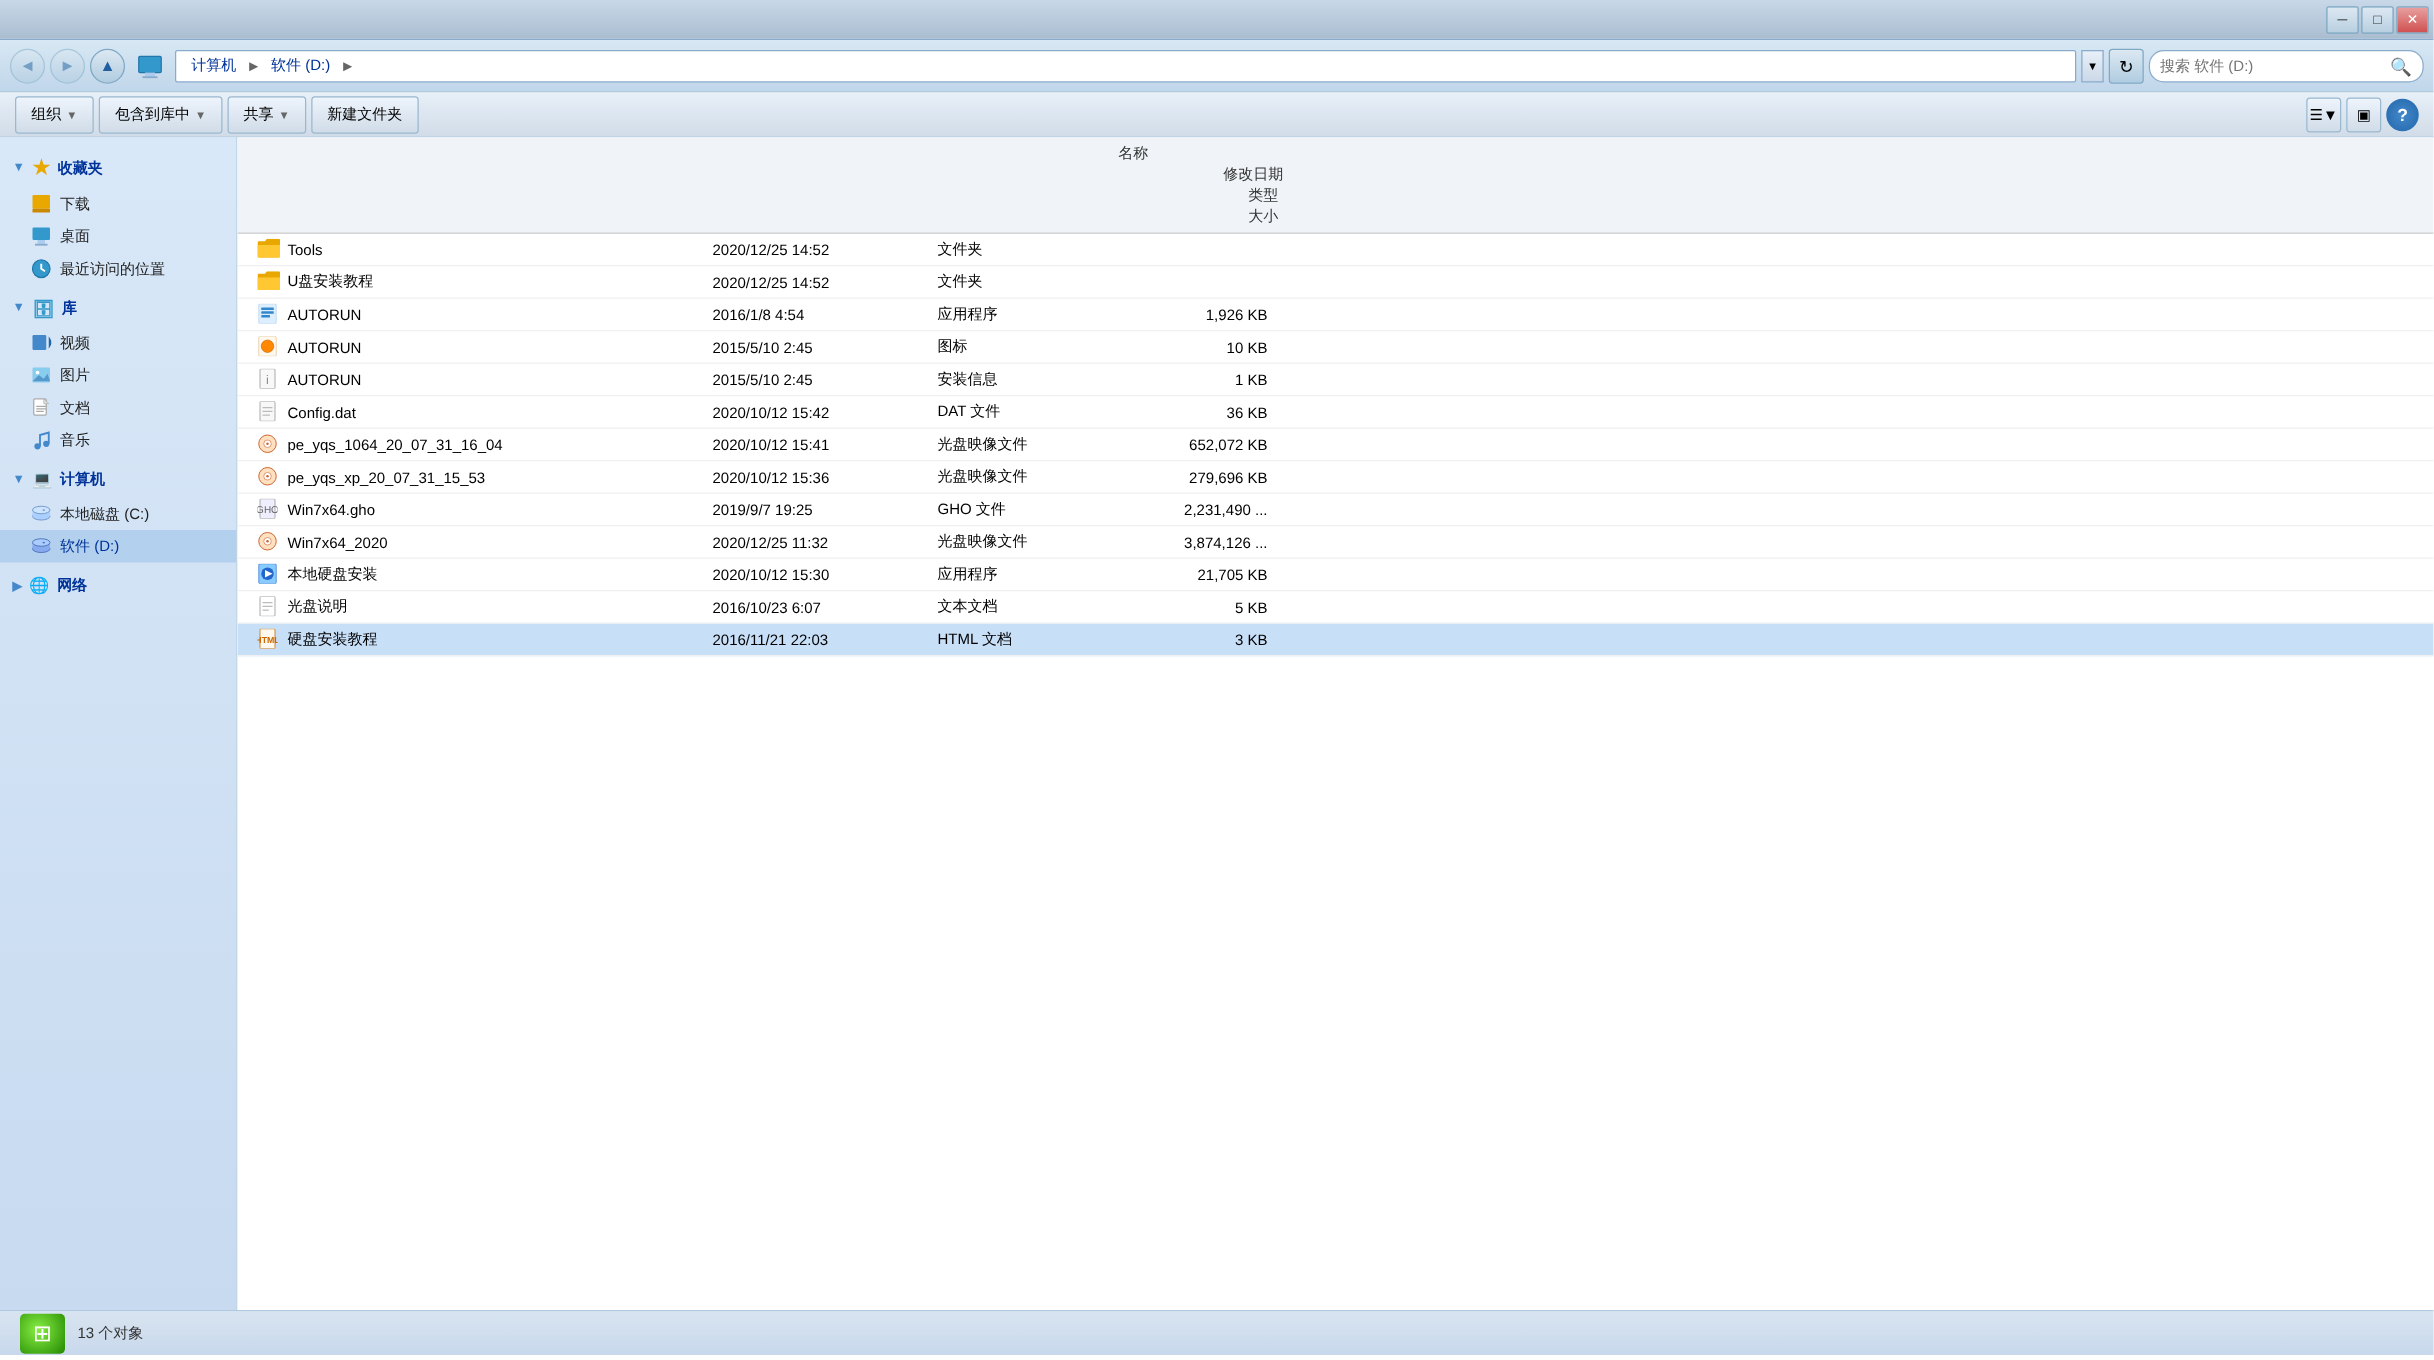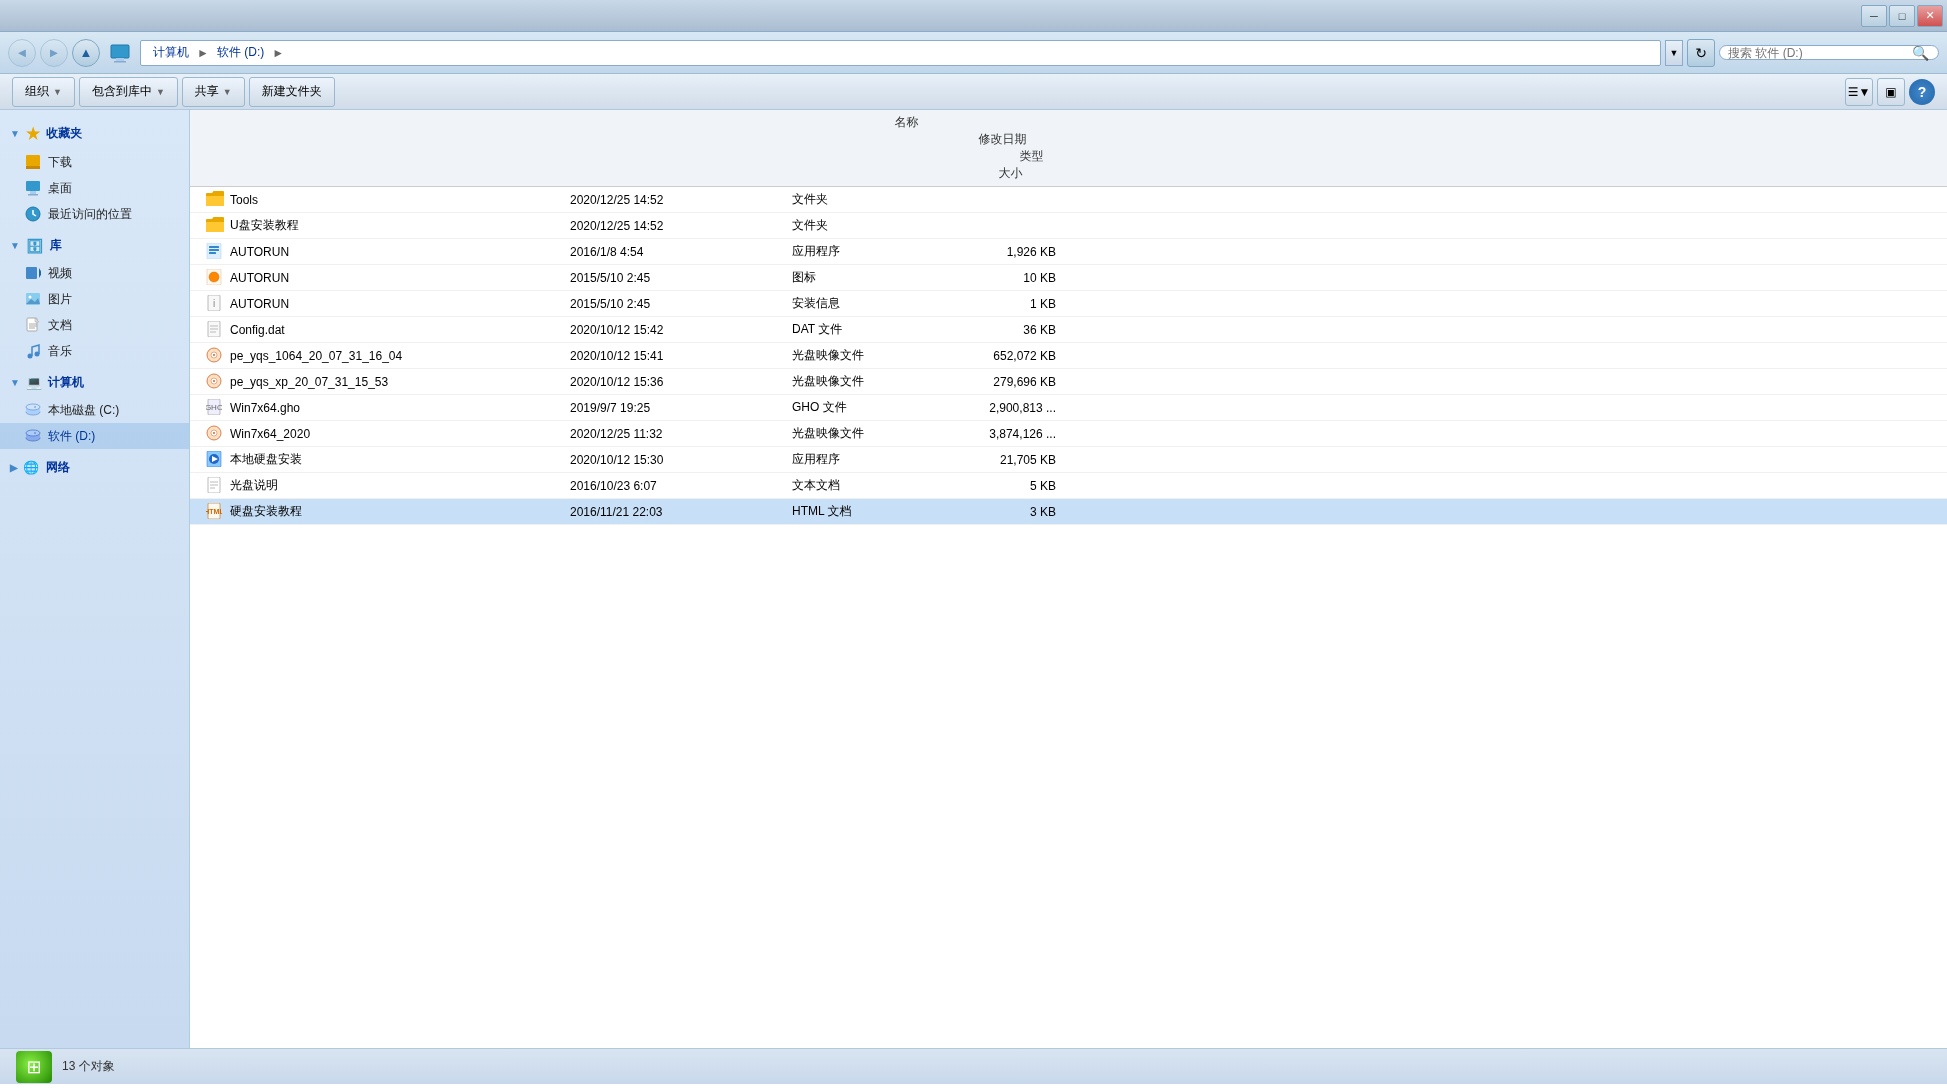--- a/index.html
+++ b/index.html
@@ -103,21 +103,21 @@
       border: 1px solid #7ea8c4;
       border-radius: 3px;
       display: flex;
       align-items: center;
       justify-content: center;
       cursor: pointer;
       font-size: 14px;
     }
     .search-box {
       width: 220px;
-      height: 15px;
+      height: 26px;
       border: 1px solid #8aabcc;
       background: #fff;
       display: flex;
       align-items: center;
       border-radius: 12px;
       padding: 0 8px;
       gap: 4px;
     }
     .search-box input {
       border: none;
@@ -255,21 +255,21 @@
       top: 0;
       z-index: 2;
       font-size: 12px;
       font-weight: normal;
       color: #333;
       cursor: pointer;
       flex-direction: column;
     }
     .col-name { width: 380px; padding-left: 16px; }
     .col-date { width: 180px; }
-    .col-type { width: 140px; margin-left: 42px; }
+    .col-type { width: 140px; }
     .col-size { width: 140px; text-align: left; padding-right: 16px; }
 
     .file-row {
       display: flex;
       align-items: center;
       padding: 2px 0;
       cursor: pointer;
       border-bottom: 1px solid #f0f0f0;
       font-size: 12px;
       min-height: 26px;
@@ -616,21 +616,21 @@
         <div class="file-row">
     <div class="col-name">
       <span class="icon"><svg width="16" height="16" viewBox="0 0 16 16">
                 <rect x="2" y="0" width="12" height="16" rx="1" fill="#eeeeff" stroke="#aaa" stroke-width="0.8"></rect>
                 <text x="8" y="11" text-anchor="middle" font-size="8" fill="#666">GHO</text>
               </svg></span>
       <span>Win7x64.gho</span>
     </div>
     <div class="col-date">2019/9/7 19:25</div>
     <div class="col-type">GHO 文件</div>
-    <div class="col-size">2,900,813 ...</div>
+    <div class="col-size">2,231,490 ...</div>
   </div>
         <div class="file-row">
     <div class="col-name">
       <span class="icon"><svg width="16" height="16" viewBox="0 0 16 16">
                 <circle cx="8" cy="8" r="7" fill="#ffe0c0" stroke="#cc6633" stroke-width="0.8"></circle>
                 <circle cx="8" cy="8" r="3" fill="#fff" stroke="#cc6633" stroke-width="0.5"></circle>
                 <circle cx="8" cy="8" r="1" fill="#cc6633"></circle>
               </svg></span>
       <span>Win7x64_2020</span>
     </div>

